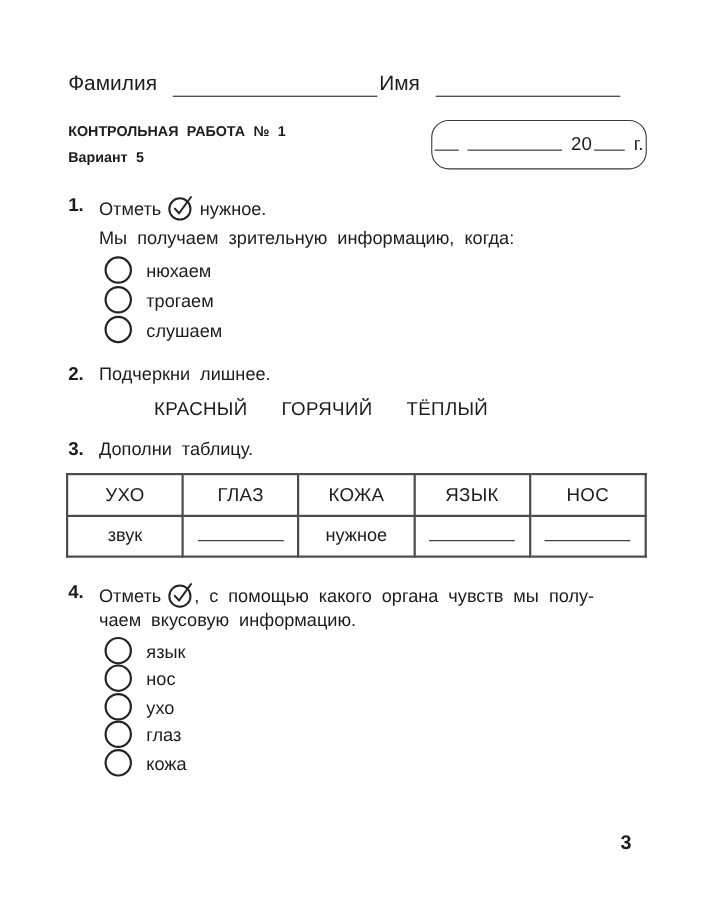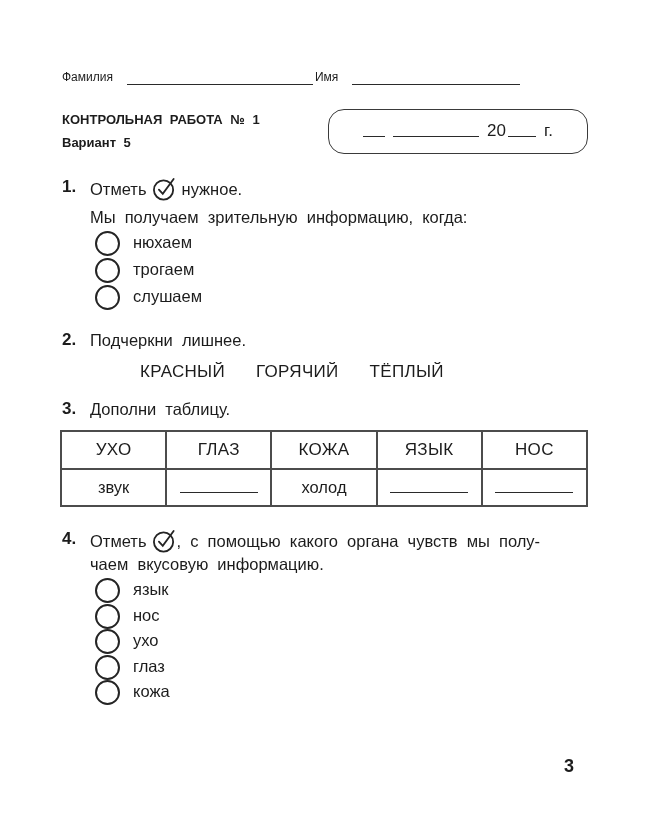--- a/index.html
+++ b/index.html
@@ -11,40 +11,40 @@
     position: relative;
     overflow: hidden;
   }
   .page {
     position: absolute; inset: 0;
     padding: 66px 62px 0 62px;
   }
 
   
   .name-row {
-    display: flex; align-items: center;
-    font-size: 12px; height: 22px;
+    display: flex; align-items: flex-end;
+    font-size: 19px; height: 22px;
   }
   .wline {
     display: inline-block;
     border-bottom: 1.6px solid #2a2a2a;
     height: 16px;
   }
   .name-row .surname-line { width: 186px; margin-left: 14px; }
   .name-row .name-label { margin-left: 2px; }
   .name-row .name-line { width: 168px; margin-left: 14px; }
 
   
   .title-row {
     margin-top: 20px;
     display: flex; justify-content: space-between; align-items: flex-start;
   }
   .title-block { font-size: 13px; font-weight: bold; line-height: 23px; word-spacing: 4px; }
   .date-box {
-    width: 260px; height: 45px; margin-top: 1px;
+    width: 196px; height: 45px; margin-top: 1px;
     border: 1.6px solid #3a3a3a; border-radius: 16px;
     display: flex; align-items: center; justify-content: center;
     font-size: 17px; gap: 8px; padding-bottom: 2px;
   }
   .date-box .l1 { width: 22px; height: 13px; }
   .date-box .l2 { width: 86px; height: 13px; }
   .date-box .l3 { width: 28px; height: 13px; margin-left: -6px; }
 
   
   .question { display: flex; margin-top: 22px; }
@@ -52,21 +52,21 @@
   .q-body { flex: 1; font-size: 16.5px; line-height: 22px; }
   .q-line { word-spacing: 4.5px; }
   .q-line .frag { }
 
   .check-icon { display: inline-block; width: 25px; height: 25px; vertical-align: -6px; margin: 0 5px; }
   .check-icon.tight { margin-right: 0; }
   .q-sub { margin-top: 5px; word-spacing: 4.5px; }
 
   .options { margin-top: 3px; }
   .option {
-    display: flex; align-items: flex-start;
+    display: flex; align-items: flex-end;
     height: 27px;
   }
   .options.compact .option { height: 25.6px; }
   .radio-circle {
     width: 25px; height: 25px; flex: 0 0 25px;
     border: 2px solid #242424; border-radius: 50%;
     margin-left: 5px; background: #fff;
   }
   .option-label { margin-left: 13px; }
 
@@ -176,21 +176,21 @@
         <tr class="head">
       <td>УХО</td>
       <td>ГЛАЗ</td>
       <td>КОЖА</td>
       <td>ЯЗЫК</td>
       <td>НОС</td>
     </tr>
     <tr class="vals">
       <td>звук</td>
       <td><span class="cell-blank"></span></td>
-      <td>холод</td>
+      <td>нужное</td>
       <td><span class="cell-blank"></span></td>
       <td><span class="cell-blank"></span></td>
     </tr>
   </tbody>
     </table>
 
   <div class="question" style="margin-top:21px">
     <div class="q-num">4.</div>
     <div class="q-body">
       <div class="q-line">

